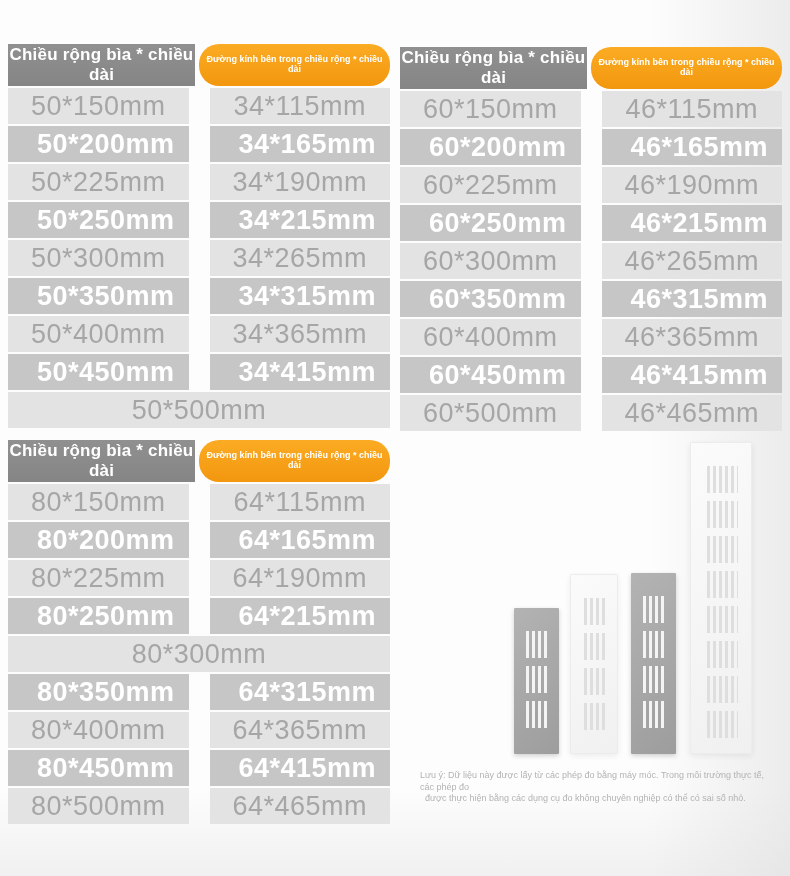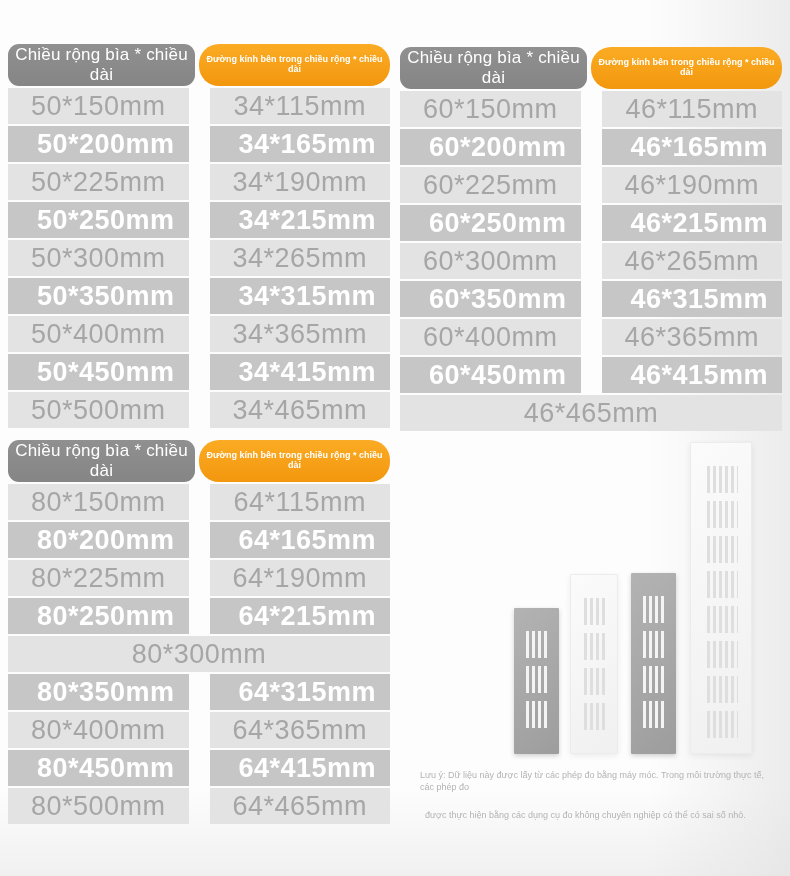--- a/index.html
+++ b/index.html
@@ -18,21 +18,21 @@
   
   .spec-table { position:absolute; width:382px; }
   .spec-table.t1 { left:8px;   top:44px;  }
   .spec-table.t2 { left:400px; top:47px;  }
   .spec-table.t3 { left:8px;   top:440px; }
 
   .thead { display:flex; gap:4px; height:42px; margin-bottom:2px; }
   .th { flex:1 1 0; display:flex; align-items:center; justify-content:center; text-align:center; }
   .th.col1 {
     background: linear-gradient(180deg,#909090,#858585);
-    color:#ffffff; font-size:17px; font-weight:normal; letter-spacing:.2px;border-radius:11px;
+    color:#ffffff; font-size:17px; font-weight:bold; letter-spacing:.2px;
   }
   .th.col2 {
     background: linear-gradient(180deg,#fbac24,#f2970e);
     color:#ffffff; font-size:9px; font-weight:bold; line-height:1.1; padding:0 2px;border-radius:20px;
   }
 
   .trow { display:flex; gap:21px; height:36px; margin-bottom:2px; }
   .tcell {
     flex:1 1 0; display:flex; align-items:center; justify-content:center;
     font-size:27px; letter-spacing:.5px; white-space:nowrap;
@@ -62,21 +62,21 @@
 
   .g1 { left:114px; width:45px; height:146px; }
   .g2 { left:170px; width:48px; height:180px; }
   .g3 { left:231px; width:45px; height:181px; }
   .g4 { left:290px; width:62px; height:312px; }
 
   
   .note { position:absolute; left:420px; top:770px; width:360px;
           color:#b3b3b3; font-size:9px; line-height:1.3; }
   .note .line { display:block; }
-  .note .line2 { margin-top:17px; margin-left:5px; }
+  .note .line2 { margin-left:5px; }
 </style>
 </head>
 <body>
 
 <div class="page">
 
   <div class="spec-table t1">
     <div class="thead">
       <div class="th col1">Chiều rộng bìa * chiều dài</div>
       <div class="th col2">Đường kính bên trong chiều rộng * chiều dài</div>
@@ -109,21 +109,20 @@
         <div class="trow light">
           <div class="tcell">50*400mm</div>
           <div class="tcell">34*365mm</div>
         </div>
         <div class="trow dark">
           <div class="tcell">50*450mm</div>
           <div class="tcell">34*415mm</div>
         </div>
         <div class="trow light">
           <div class="tcell">50*500mm</div>
-          <div class="tcell">34*465mm</div>
         </div>
       </div>
   </div>
 
   <div class="spec-table t2">
     <div class="thead">
       <div class="th col1">Chiều rộng bìa * chiều dài</div>
       <div class="th col2">Đường kính bên trong chiều rộng * chiều dài</div>
     </div>
     <div class="tbody">
@@ -153,20 +152,21 @@
         </div>
         <div class="trow light">
           <div class="tcell">60*400mm</div>
           <div class="tcell">46*365mm</div>
         </div>
         <div class="trow dark">
           <div class="tcell">60*450mm</div>
           <div class="tcell">46*415mm</div>
         </div>
         <div class="trow light">
+          <div class="tcell">60*500mm</div>
           <div class="tcell">46*465mm</div>
         </div>
       </div>
   </div>
 
   <div class="spec-table t3">
     <div class="thead">
       <div class="th col1">Chiều rộng bìa * chiều dài</div>
       <div class="th col2">Đường kính bên trong chiều rộng * chiều dài</div>
     </div>

